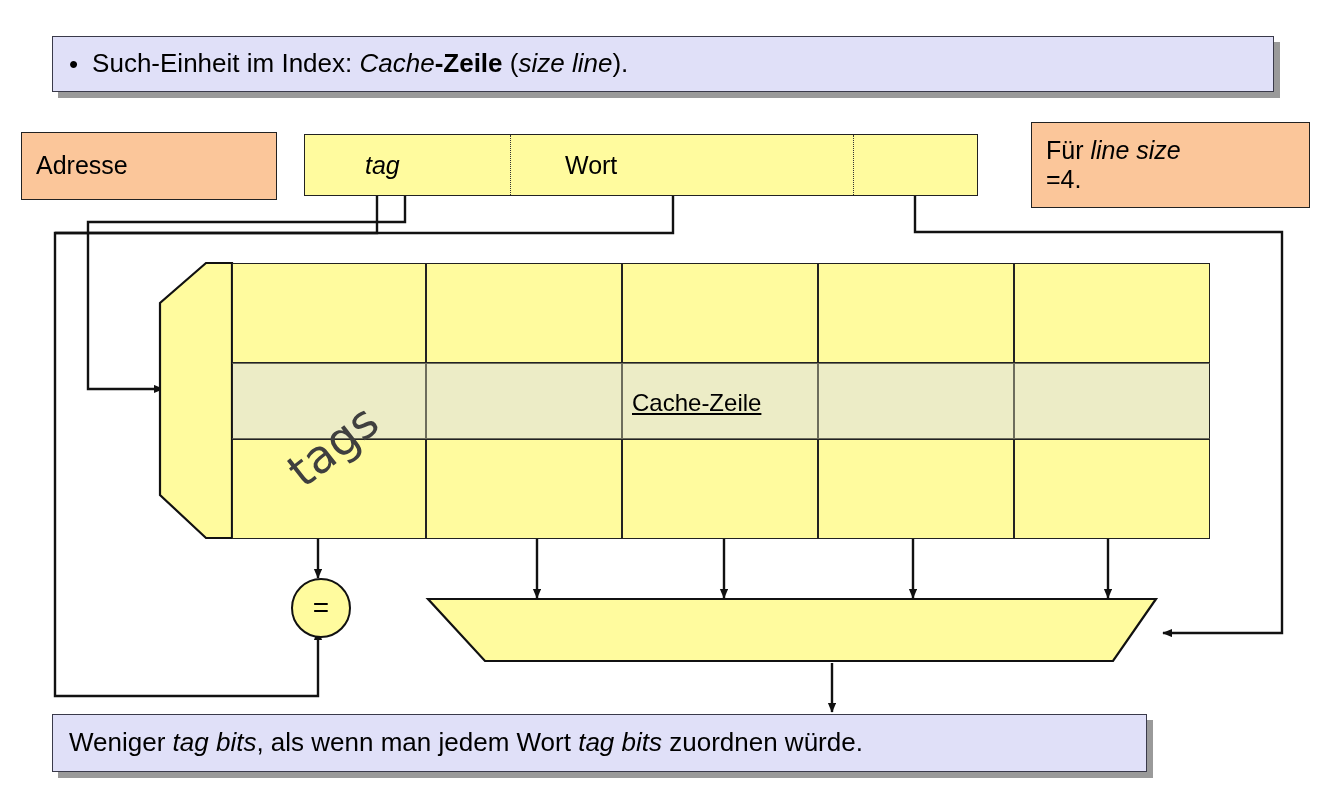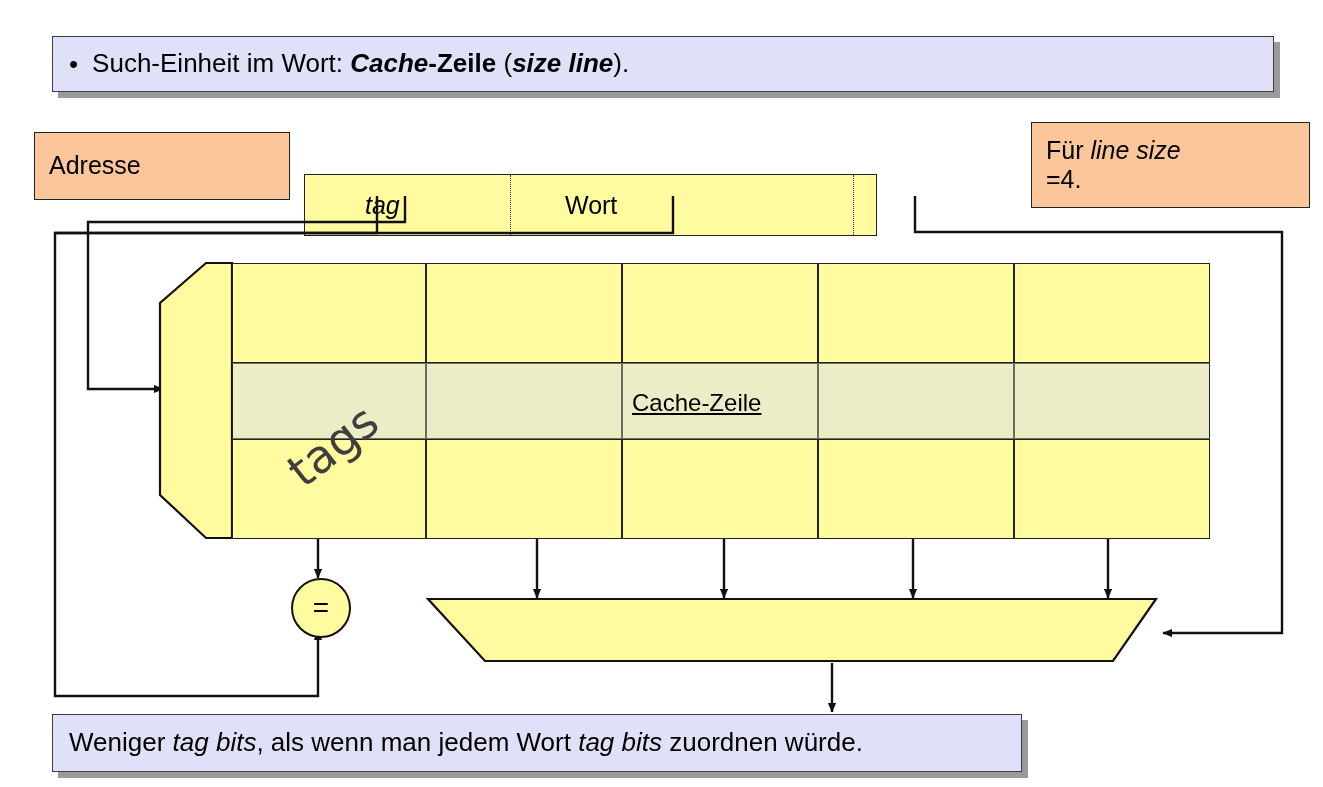--- a/index.html
+++ b/index.html
@@ -54,39 +54,39 @@
     background:#FFFB9E;border:2px solid #111;
     display:flex;align-items:center;justify-content:center;
     font-size:28px;
   }
 
   svg.wires{position:absolute;left:0;top:0;width:1323px;height:787px;overflow:visible;}
   .ln{fill:none;stroke:#111;stroke-width:2.4;}
   .shape{fill:#FFFB9E;stroke:#111;stroke-width:2.2;stroke-linejoin:miter;}
   .i{font-style:italic;}
   .b{font-weight:bold;}
-  .bi{font-weight:bold;font-style:italic;}
+  .bi{font-weight:normal;font-style:italic;}
 </style>
 </head>
 <body>
 
 <div class="stage">
 
   <div class="box banner" style="left:52px;top:36px;width:1222px;height:56px;">
     <span class="bullet">•</span>
     <span class="txt">
-      <span>Such-Einheit im Wort: </span><span class="bi">Cache</span><span class="b">-Zeile</span><span> (</span><span class="bi">size line</span><span>).</span>
+      <span>Such-Einheit im Index: </span><span class="bi">Cache</span><span class="b">-Zeile</span><span> (</span><span class="bi">size line</span><span>).</span>
     </span>
   </div>
 
-  <div class="box peach pad" style="left:34px;top:132px;width:256px;height:68px;">
+  <div class="box peach pad" style="left:21px;top:132px;width:256px;height:68px;">
     <span class="txt">Adresse</span>
   </div>
 
-  <div class="box addrbar" style="left:304px;top:134px;width:573px;height:62px;margin-top:40px;">
+  <div class="box addrbar" style="left:304px;top:134px;width:674px;height:62px;">
     <div class="dotted-div" style="left:205px;"></div>
     <div class="dotted-div" style="left:548px;"></div>
     <span class="seg-label i" style="left:60px;">tag</span>
     <span class="seg-label" style="left:260px;">Wort</span>
   </div>
 
   <div class="box peach" style="left:1031px;top:122px;width:279px;height:86px;flex-direction:column;align-items:flex-start;justify-content:center;padding-left:14px;">
     <span class="txt">
       <span>Für </span><span class="i">line size</span>
     </span>
@@ -141,19 +141,19 @@
   <div class="grid-cell" style="left:1014px;top:439px;width:196px;height:100px;"></div>
 
   <span class="cell-label" style="left:632px;top:389px;text-decoration:underline;">Cache-Zeile</span>
 
   <span class="tags-label" style="left:277px;top:455px;">tags</span>
 
   <div class="cmp" style="left:291px;top:578px;width:56px;height:56px;">
     <span>=</span>
   </div>
 
-  <div class="box banner" style="left:52px;top:714px;width:970px;height:58px;">
+  <div class="box banner" style="left:52px;top:714px;width:1095px;height:58px;">
     <span class="txt" style="margin-left:16px;">
       <span>Weniger </span><span class="i">tag bits</span><span>, als wenn man jedem Wort </span><span class="i">tag bits</span><span> zuordnen würde.</span>
     </span>
   </div>
 
 </div>
 
 </body></html>

